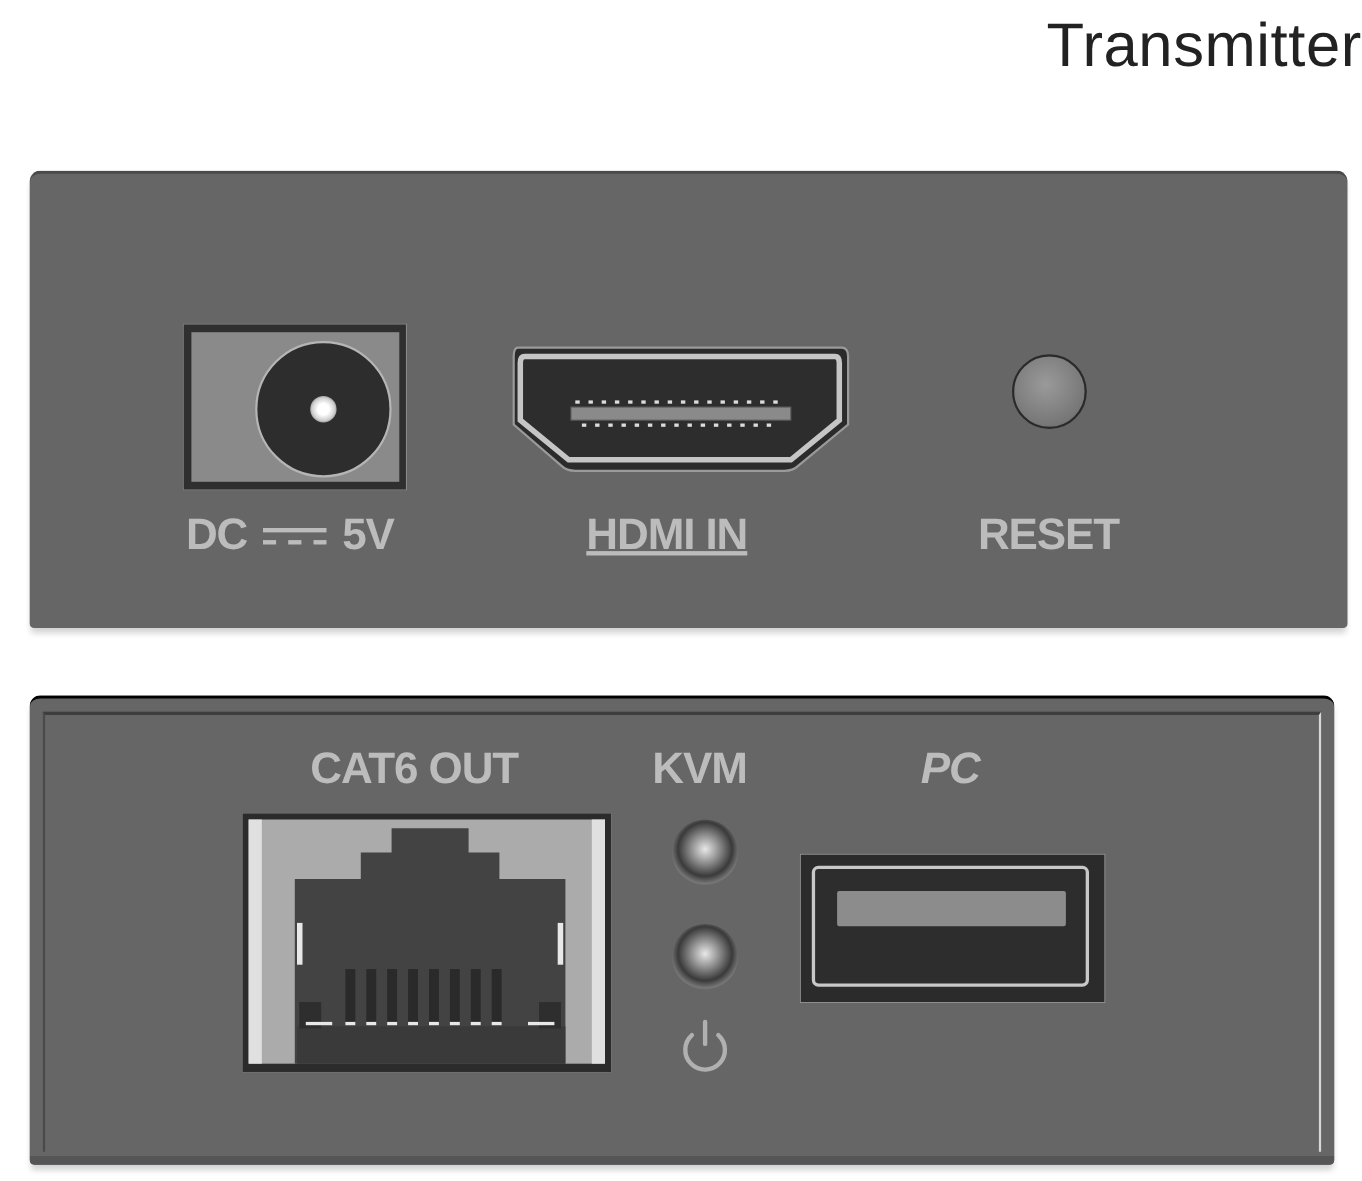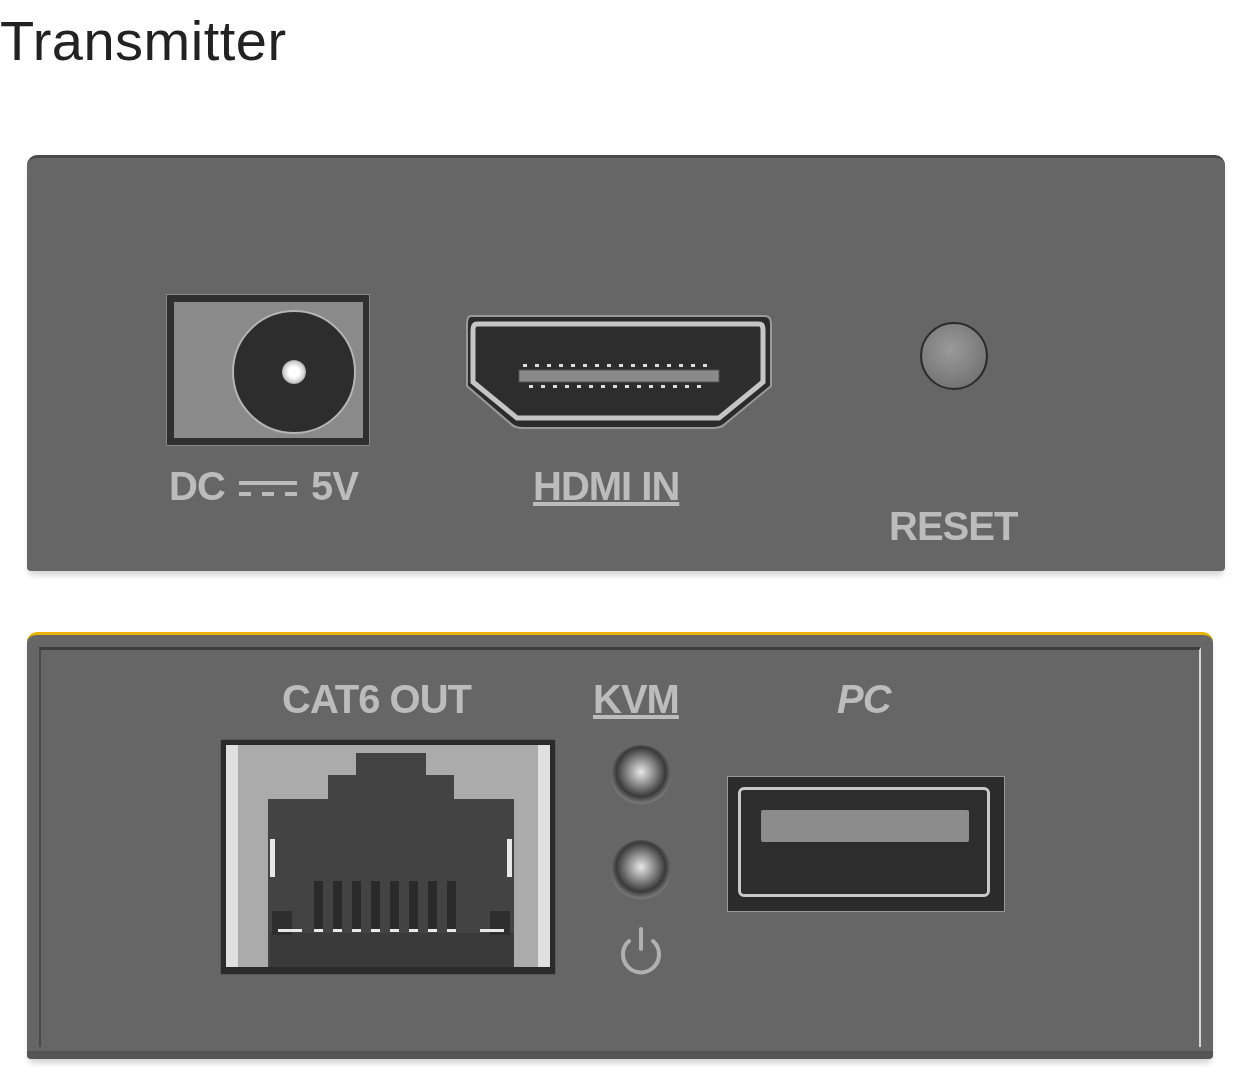--- a/index.html
+++ b/index.html
@@ -1,20 +1,20 @@
 <!DOCTYPE html>
 <html><head>
 <meta charset="utf-8">
 <style>
   html, body { margin:0; padding:0; background:#ffffff; }
   body { width:1238px; height:1074px; position:relative; overflow:hidden; font-family:"Liberation Sans", sans-serif; }
-  .title { position:absolute; left:0; top:8px; width:1238px; text-align:left; font-size:56px; color:#222222; font-family:"Liberation Sans", sans-serif; letter-spacing:0.5px; }
+  .title { position:absolute; left:0; top:8px; width:1238px; text-align:right; font-size:56px; color:#222222; font-family:"Liberation Sans", sans-serif; letter-spacing:0.5px; }
   .panel { position:absolute; background:#666666; border-radius:10px 10px 4px 4px; box-shadow:0 6px 6px -2px rgba(0,0,0,0.18); }
   .panel.top { left:27px; top:155px; width:1198px; height:413px; border-top:3px solid #4a4a4a; }
-  .panel.bottom { left:27px; top:632px; width:1186px; height:416px; border-top:3px solid #eab308; border-bottom:8px solid #555; }
+  .panel.bottom { left:27px; top:632px; width:1186px; height:416px; border-top:3px solid #000000; border-bottom:8px solid #555; }
   .inner-frame { position:absolute; left:12px; top:12px; right:12px; bottom:4px; border-top:3px solid #3e3e3e; border-left:2px solid #4a4a4a; border-right:2px solid #d8d8d8; }
   .label { position:absolute; color:#bcbcbc; font-weight:bold; font-size:40px; font-family:"Liberation Sans", sans-serif; letter-spacing:-1px; white-space:nowrap; }
 
   
   .dc-box { position:absolute; left:139px; top:136px; width:202px; height:150px; background:#2f2f2f; border:1px solid #888; }
   .dc-inner { position:absolute; left:7px; top:7px; width:189px; height:136px; background:#8a8a8a; }
   .dc-hole { position:absolute; left:58px; top:8px; width:120px; height:120px; border-radius:50%; background:#2d2d2d; border:2px solid #b5b5b5; }
   .dc-pin { position:absolute; left:48px; top:48px; width:24px; height:24px; border-radius:50%; background:radial-gradient(circle,#ffffff 30%,#cfcfcf 60%,#2d2d2d 100%); }
 
   
@@ -94,21 +94,21 @@
         <rect x="186" y="75" width="4" height="3"></rect>
         <rect x="198" y="75" width="4" height="3"></rect>
         <rect x="210" y="75" width="4" height="3"></rect>
         <rect x="222" y="75" width="4" height="3"></rect>
         <rect x="234" y="75" width="4" height="3"></rect>
     </g>
   </svg>
   <div class="label" style="left:506px;top:306px;text-decoration:underline;">HDMI IN</div>
 
   <div class="reset-btn"></div>
-  <div class="label" style="left:862px;top:306px;margin-top:40px;">RESET</div>
+  <div class="label" style="left:862px;top:306px;">RESET</div>
 </div>
 
 <div class="panel bottom">
   <div class="inner-frame"></div>
 
   <div class="label" style="left:255px;top:42px;">CAT6 OUT</div>
   <svg class="rj45" viewBox="0 0 336 236">
     <rect x="0" y="0" width="336" height="236" fill="#2b2b2b" stroke="#888" stroke-width="1"></rect>
     <rect x="6" y="6" width="324" height="222" fill="#ababab"></rect>
     <rect x="6" y="6" width="12" height="222" fill="#e0e0e0"></rect>
@@ -136,21 +136,21 @@
         <rect x="170" y="190" width="9" height="3"></rect>
         <rect x="189" y="190" width="9" height="3"></rect>
         <rect x="208" y="190" width="9" height="3"></rect>
         <rect x="227" y="190" width="9" height="3"></rect>
         <rect x="260" y="190" width="24" height="3"></rect>
     </g>
     <rect x="50" y="100" width="5" height="38" fill="#e8e8e8"></rect>
     <rect x="287" y="100" width="5" height="38" fill="#e8e8e8"></rect>
   </svg>
 
-  <div class="label" style="left:566px;top:42px;text-decoration:underline;">KVM</div>
+  <div class="label" style="left:566px;top:42px;">KVM</div>
   <div class="led" style="left:584px;top:110px;"></div>
   <div class="led" style="left:584px;top:205px;"></div>
   <svg class="power-icon" viewBox="0 0 56 56">
     <path d="M16,16 A18,18 0 1 0 40,16" fill="none" stroke="#b0b0b0" stroke-width="4" stroke-linecap="round"></path>
     <line x1="28" y1="4" x2="28" y2="24" stroke="#b0b0b0" stroke-width="4" stroke-linecap="round"></line>
   </svg>
 
   <div class="label" style="left:810px;top:42px;font-style:italic;">PC</div>
   <div class="usb">
     <div class="usb-inner">

